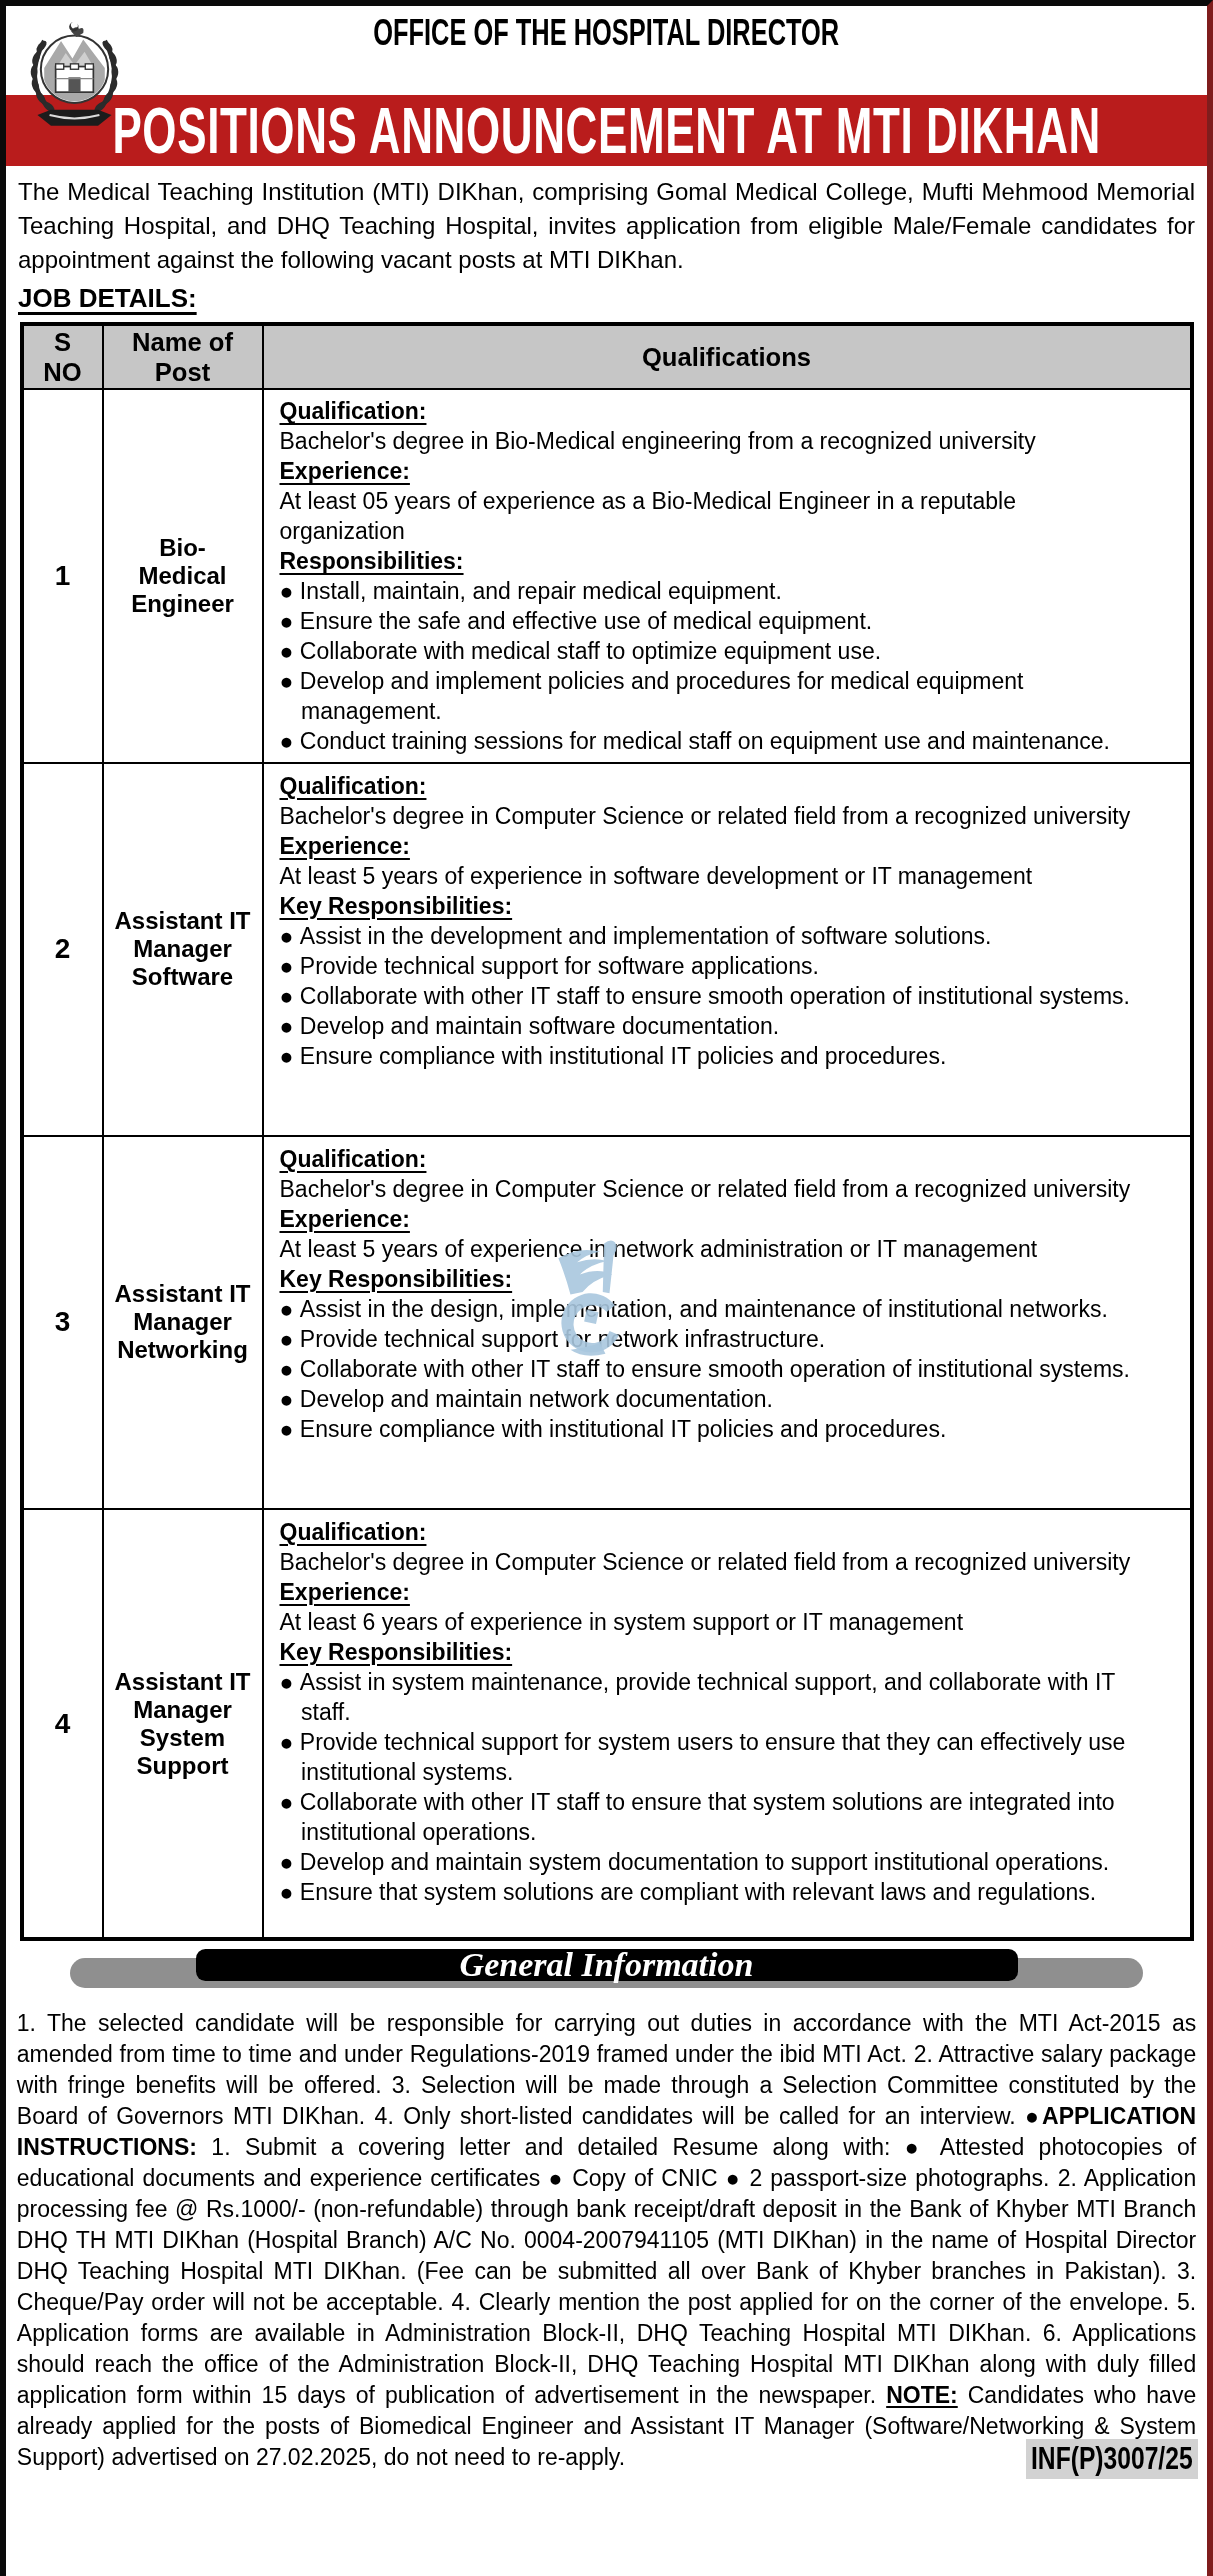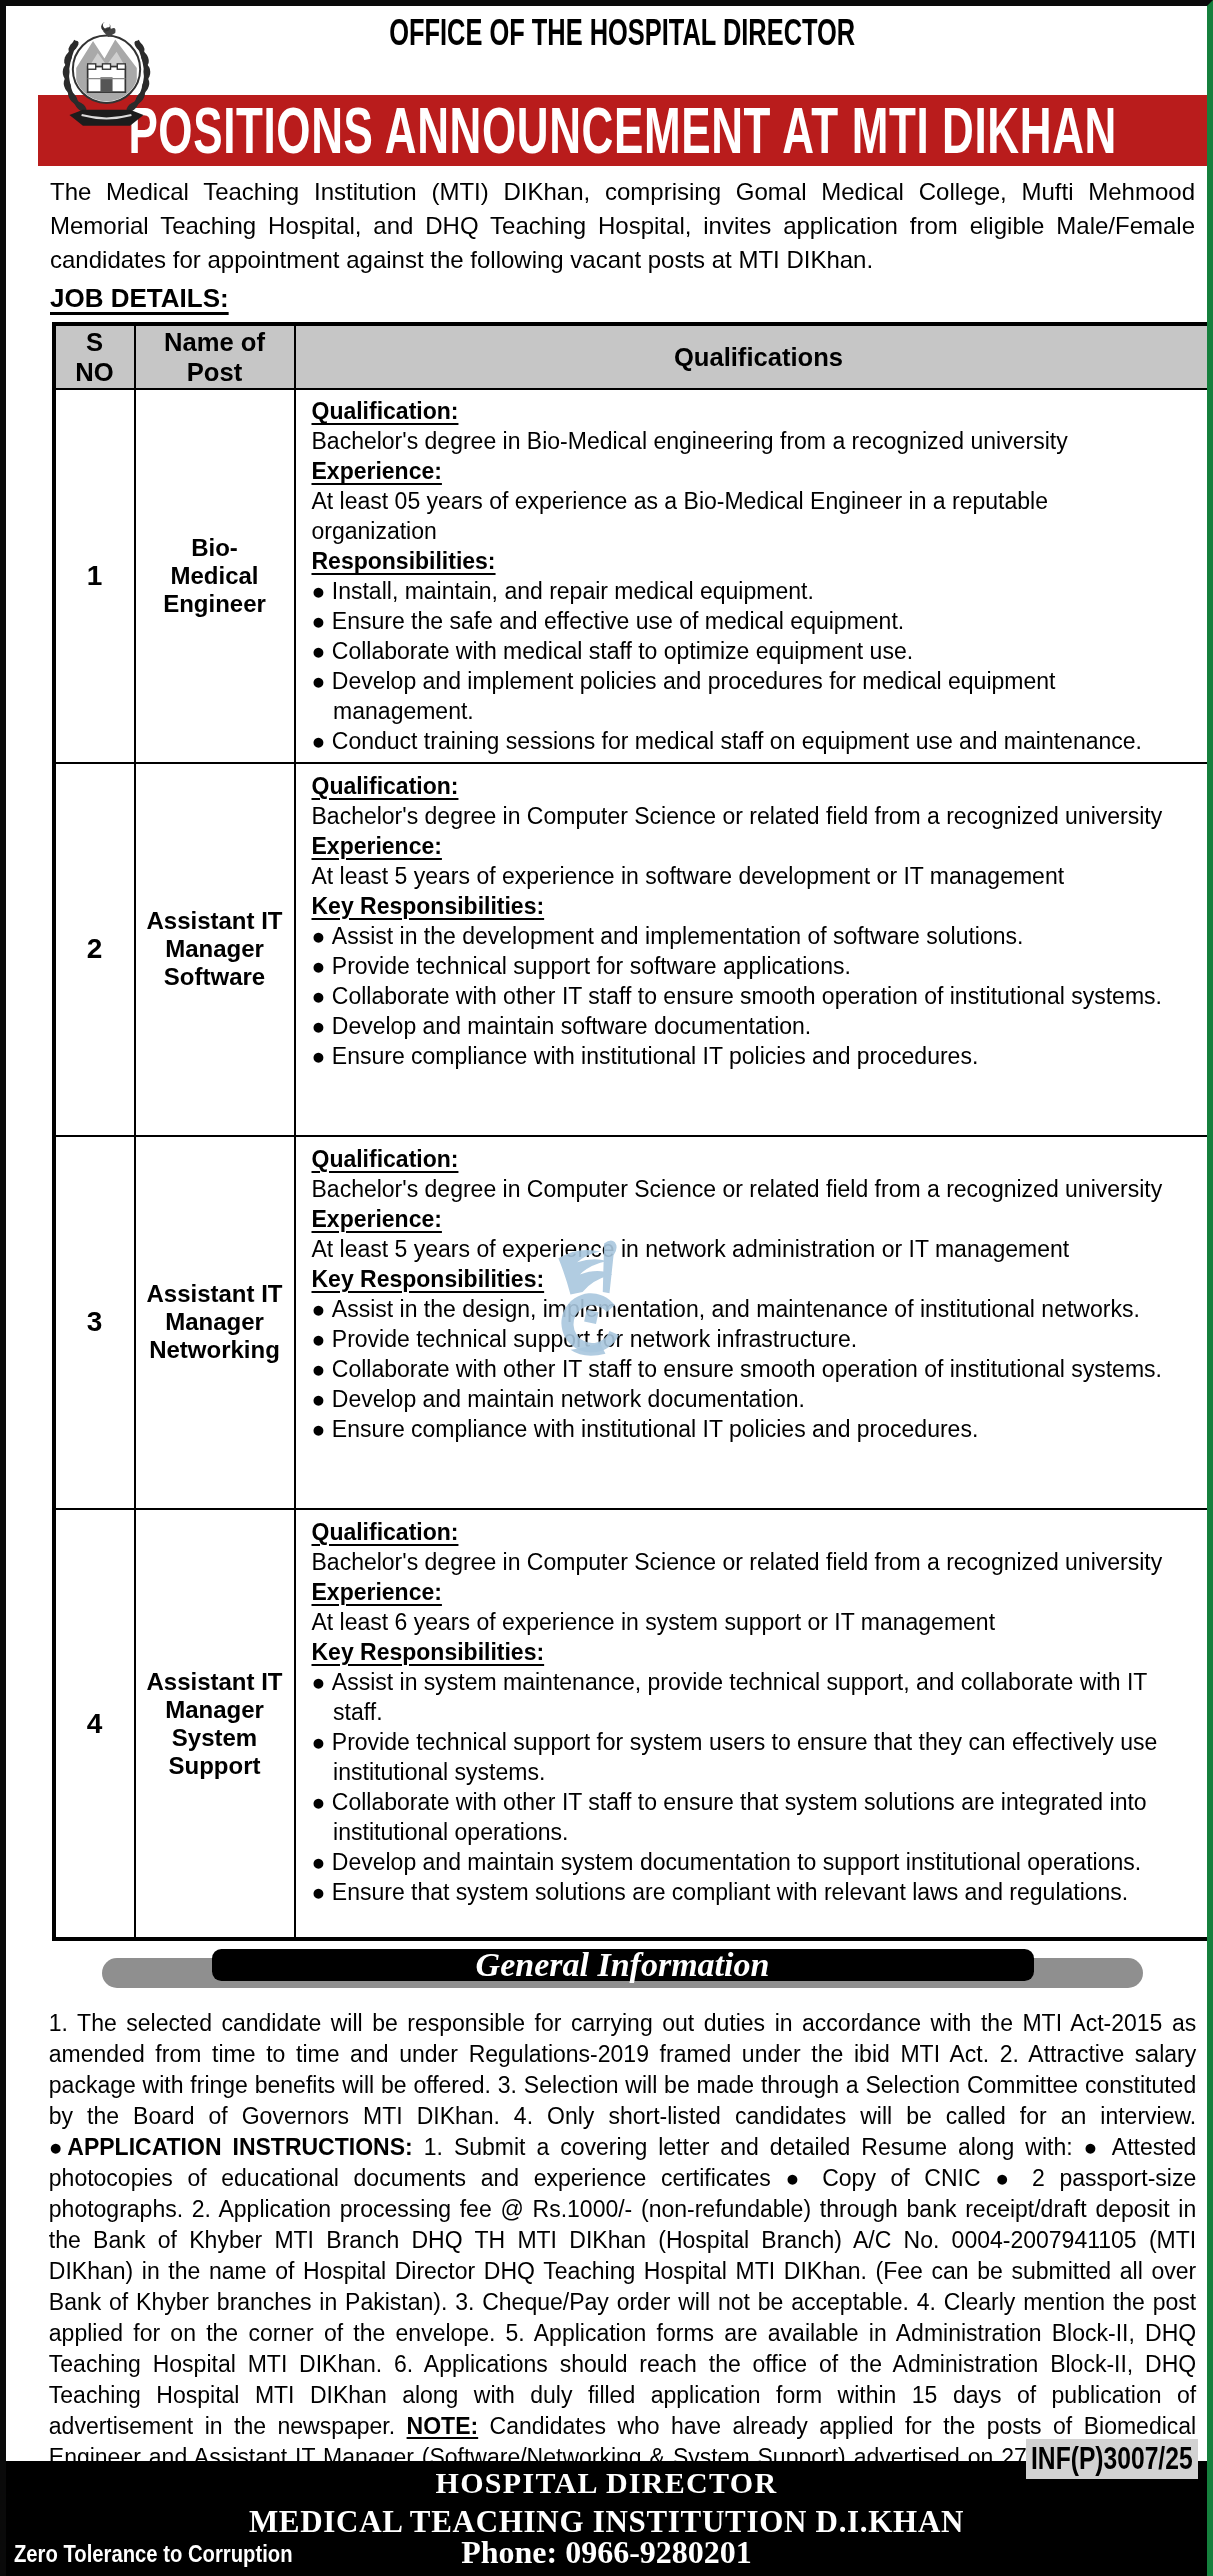--- a/index.html
+++ b/index.html
@@ -3,23 +3,22 @@
 <meta charset="utf-8">
 <style>
   html,body{margin:0;padding:0;}
   body{
     width:1213px;height:2576px;position:relative;background:#e8e8e8;
     font-family:"Liberation Sans",sans-serif;color:#000;
   }
   .page{
     position:absolute;left:0;top:0;width:1213px;height:2576px;
     box-sizing:border-box;background:#fff;
-    border-left:6px solid #0a0a0a;border-right:6px solid #15803d;border-top:6px solid #0a0a0a;
+    border-left:6px solid #0a0a0a;border-right:6px solid #7f1d1d;border-top:6px solid #0a0a0a;
     overflow:hidden;
-    padding-left:32px;
   }
   
   .masthead{position:relative;height:89px;background:#fff;}
   .logo{position:absolute;left:17.5px;top:8px;width:101px;height:128px;z-index:3;}
   .mast-titles{text-align:center;padding-top:9.4px;}
   .t1{display:inline-block;font-weight:bold;font-size:31px;letter-spacing:0px;
       transform:scale(0.82,1.22);transform-origin:center;white-space:nowrap;}
   .t2{display:inline-block;font-weight:bold;font-size:34px;margin-top:4px;
       transform:scale(0.80,1.22);transform-origin:center;white-space:nowrap;}
   
@@ -244,23 +243,15 @@
   </div>
 
   <div class="gi-text">
     <span>1. The selected candidate will be responsible for carrying out duties in accordance with the MTI Act-2015 as amended from time to time and under Regulations-2019 framed under the ibid MTI Act. 2. Attractive salary package with fringe benefits will be offered. 3. Selection will be made through a Selection Committee constituted by the Board of Governors MTI DIKhan. 4. Only short-listed candidates will be called for an interview. </span><span class="seg-b">●APPLICATION INSTRUCTIONS: </span><span>1. Submit a covering letter and detailed Resume along with: ● Attested photocopies of educational documents and experience certificates ● Copy of CNIC ● 2 passport-size photographs. 2. Application processing fee @ Rs.1000/- (non-refundable) through bank receipt/draft deposit in the Bank of Khyber MTI Branch DHQ TH MTI DIKhan (Hospital Branch) A/C No. 0004-2007941105 (MTI DIKhan) in the name of Hospital Director DHQ Teaching Hospital MTI DIKhan. (Fee can be submitted all over Bank of Khyber branches in Pakistan). 3. Cheque/Pay order will not be acceptable. 4. Clearly mention the post applied for on the corner of the envelope. 5. Application forms are available in Administration Block-II, DHQ Teaching Hospital MTI DIKhan. 6. Applications should reach the office of the Administration Block-II, DHQ Teaching Hospital MTI DIKhan along with duly filled application form within 15 days of publication of advertisement in the newspaper. </span><span class="seg-bu">NOTE:</span><span> Candidates who have already applied for the posts of Biomedical Engineer and Assistant IT Manager (Software/Networking &amp; System Support) advertised on 27.02.2025, do not need to re-apply.</span>
   </div>
 
   <div class="inf">
     <span>INF(P)3007/25</span>
   </div>
 
-  <div class="footer">
-    <div class="f1">HOSPITAL DIRECTOR</div>
-    <div class="f2">MEDICAL TEACHING INSTITUTION D.I.KHAN</div>
-    <div class="frow">
-      <div class="phone">Phone: 0966-9280201</div>
-      <div class="slogan">Zero Tolerance to Corruption</div>
-    </div>
-  </div>
 
 </div>
 
 
 </body></html>

